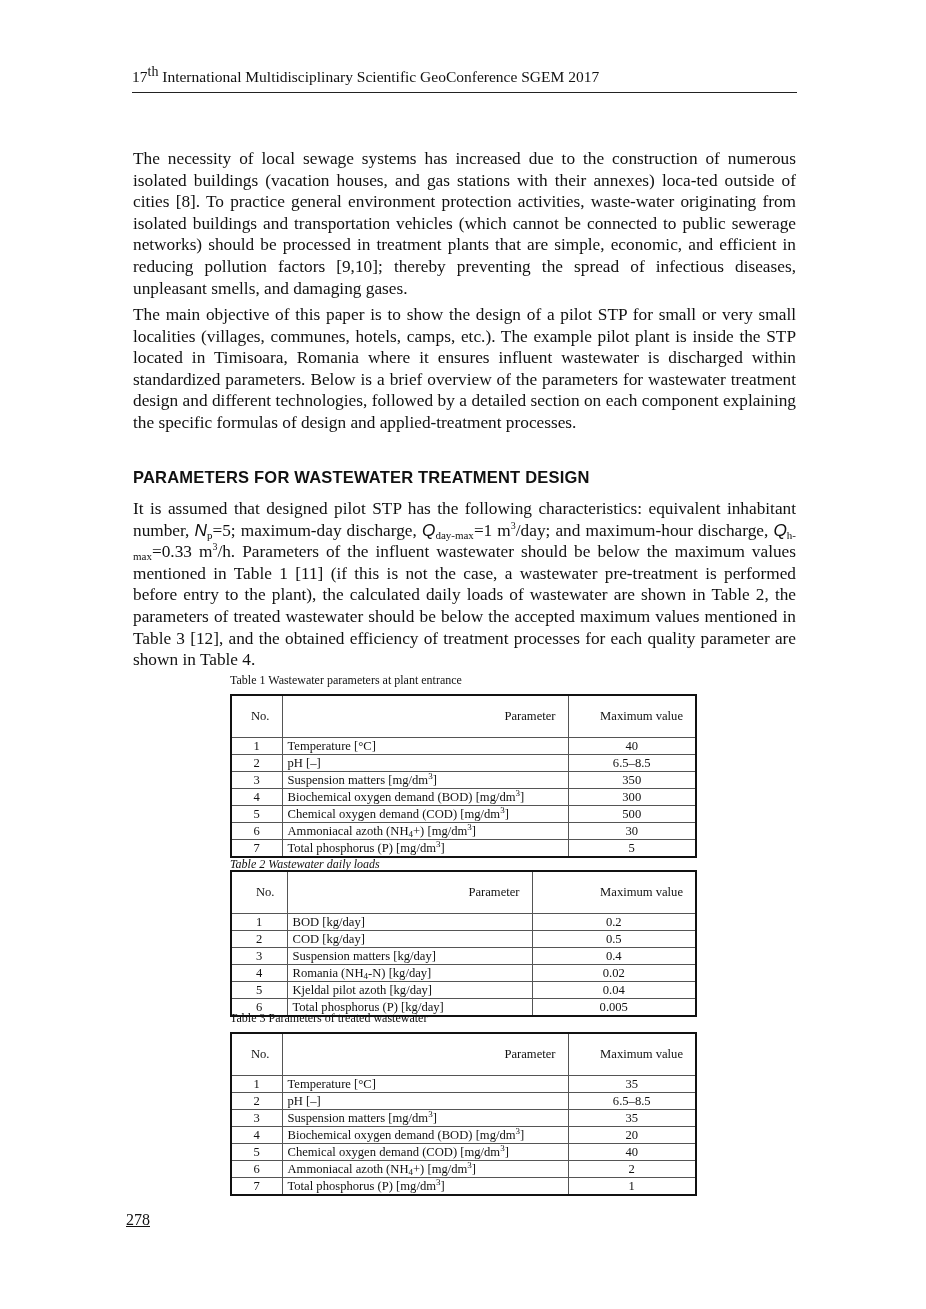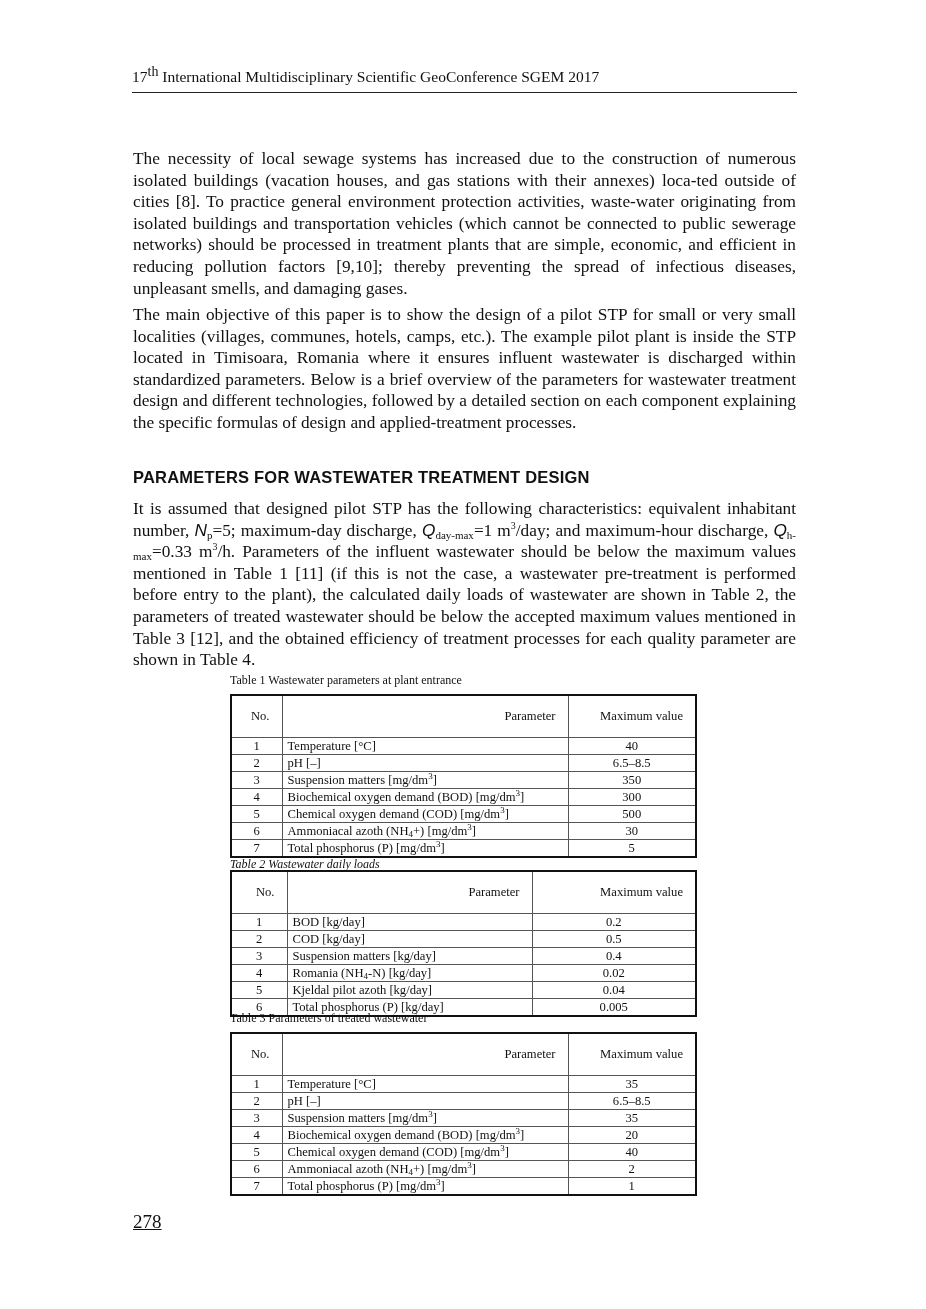--- a/index.html
+++ b/index.html
@@ -15,21 +15,21 @@
   .sym { font-family:"Liberation Sans", sans-serif; font-style:italic; }
   .sub { font-size:11px; vertical-align:-3px; line-height:0; }
   .sup { font-size:10px; vertical-align:7px; line-height:0; }
   .caption { position:absolute; left:230px; width:468px; font-size:12px; line-height:17px; }
   table.t { position:absolute; left:230px; width:467px; border-collapse:collapse; font-size:12.6px; border:2px solid #111; }
   table.t td, table.t th { border:1px solid #555; padding:0 0 0 5px; height:16px; line-height:15px; font-weight:normal; }
   table.t th { text-align:right; padding:12px; height:17px; }
   table.t td.c { text-align:center; padding:0; }
   table.t .sm { font-size:9px; vertical-align:5px; line-height:0; }
   table.t .sb { font-size:9px; vertical-align:-2px; line-height:0; }
-  .page-num { position:absolute; left:133px; top:1211px; font-size:19px;text-decoration:underline; }
+  .page-num { position:absolute; left:126px; top:1211px; font-size:16px;text-decoration:underline; }
 </style>
 </head>
 <body>
 
 <div class="header"><span>17</span><sup>th</sup> <span>International Multidisciplinary Scientific GeoConference SGEM 2017</span></div>
 <div class="header-rule"></div>
 
 <div class="body-text p1">The necessity of local sewage systems has increased due to the construction of numerous isolated buildings (vacation houses, and gas stations with their annexes) loca-ted outside of cities [8]. To practice general environment protection activities, waste-water originating from isolated buildings and transportation vehicles (which cannot be connected to public sewerage networks) should be processed in treatment plants that are simple, economic, and efficient in reducing pollution factors [9,10]; thereby preventing the spread of infectious diseases, unpleasant smells, and damaging gases.</div>
 
 <div class="body-text p2">The main objective of this paper is to show the design of a pilot STP for small or very small localities (villages, communes, hotels, camps, etc.). The example pilot plant is inside the STP located in Timisoara, Romania where it ensures influent wastewater is discharged within standardized parameters. Below is a brief overview of the parameters for wastewater treatment design and different technologies, followed by a detailed section on each component explaining the specific formulas of design and applied-treatment processes.</div>

